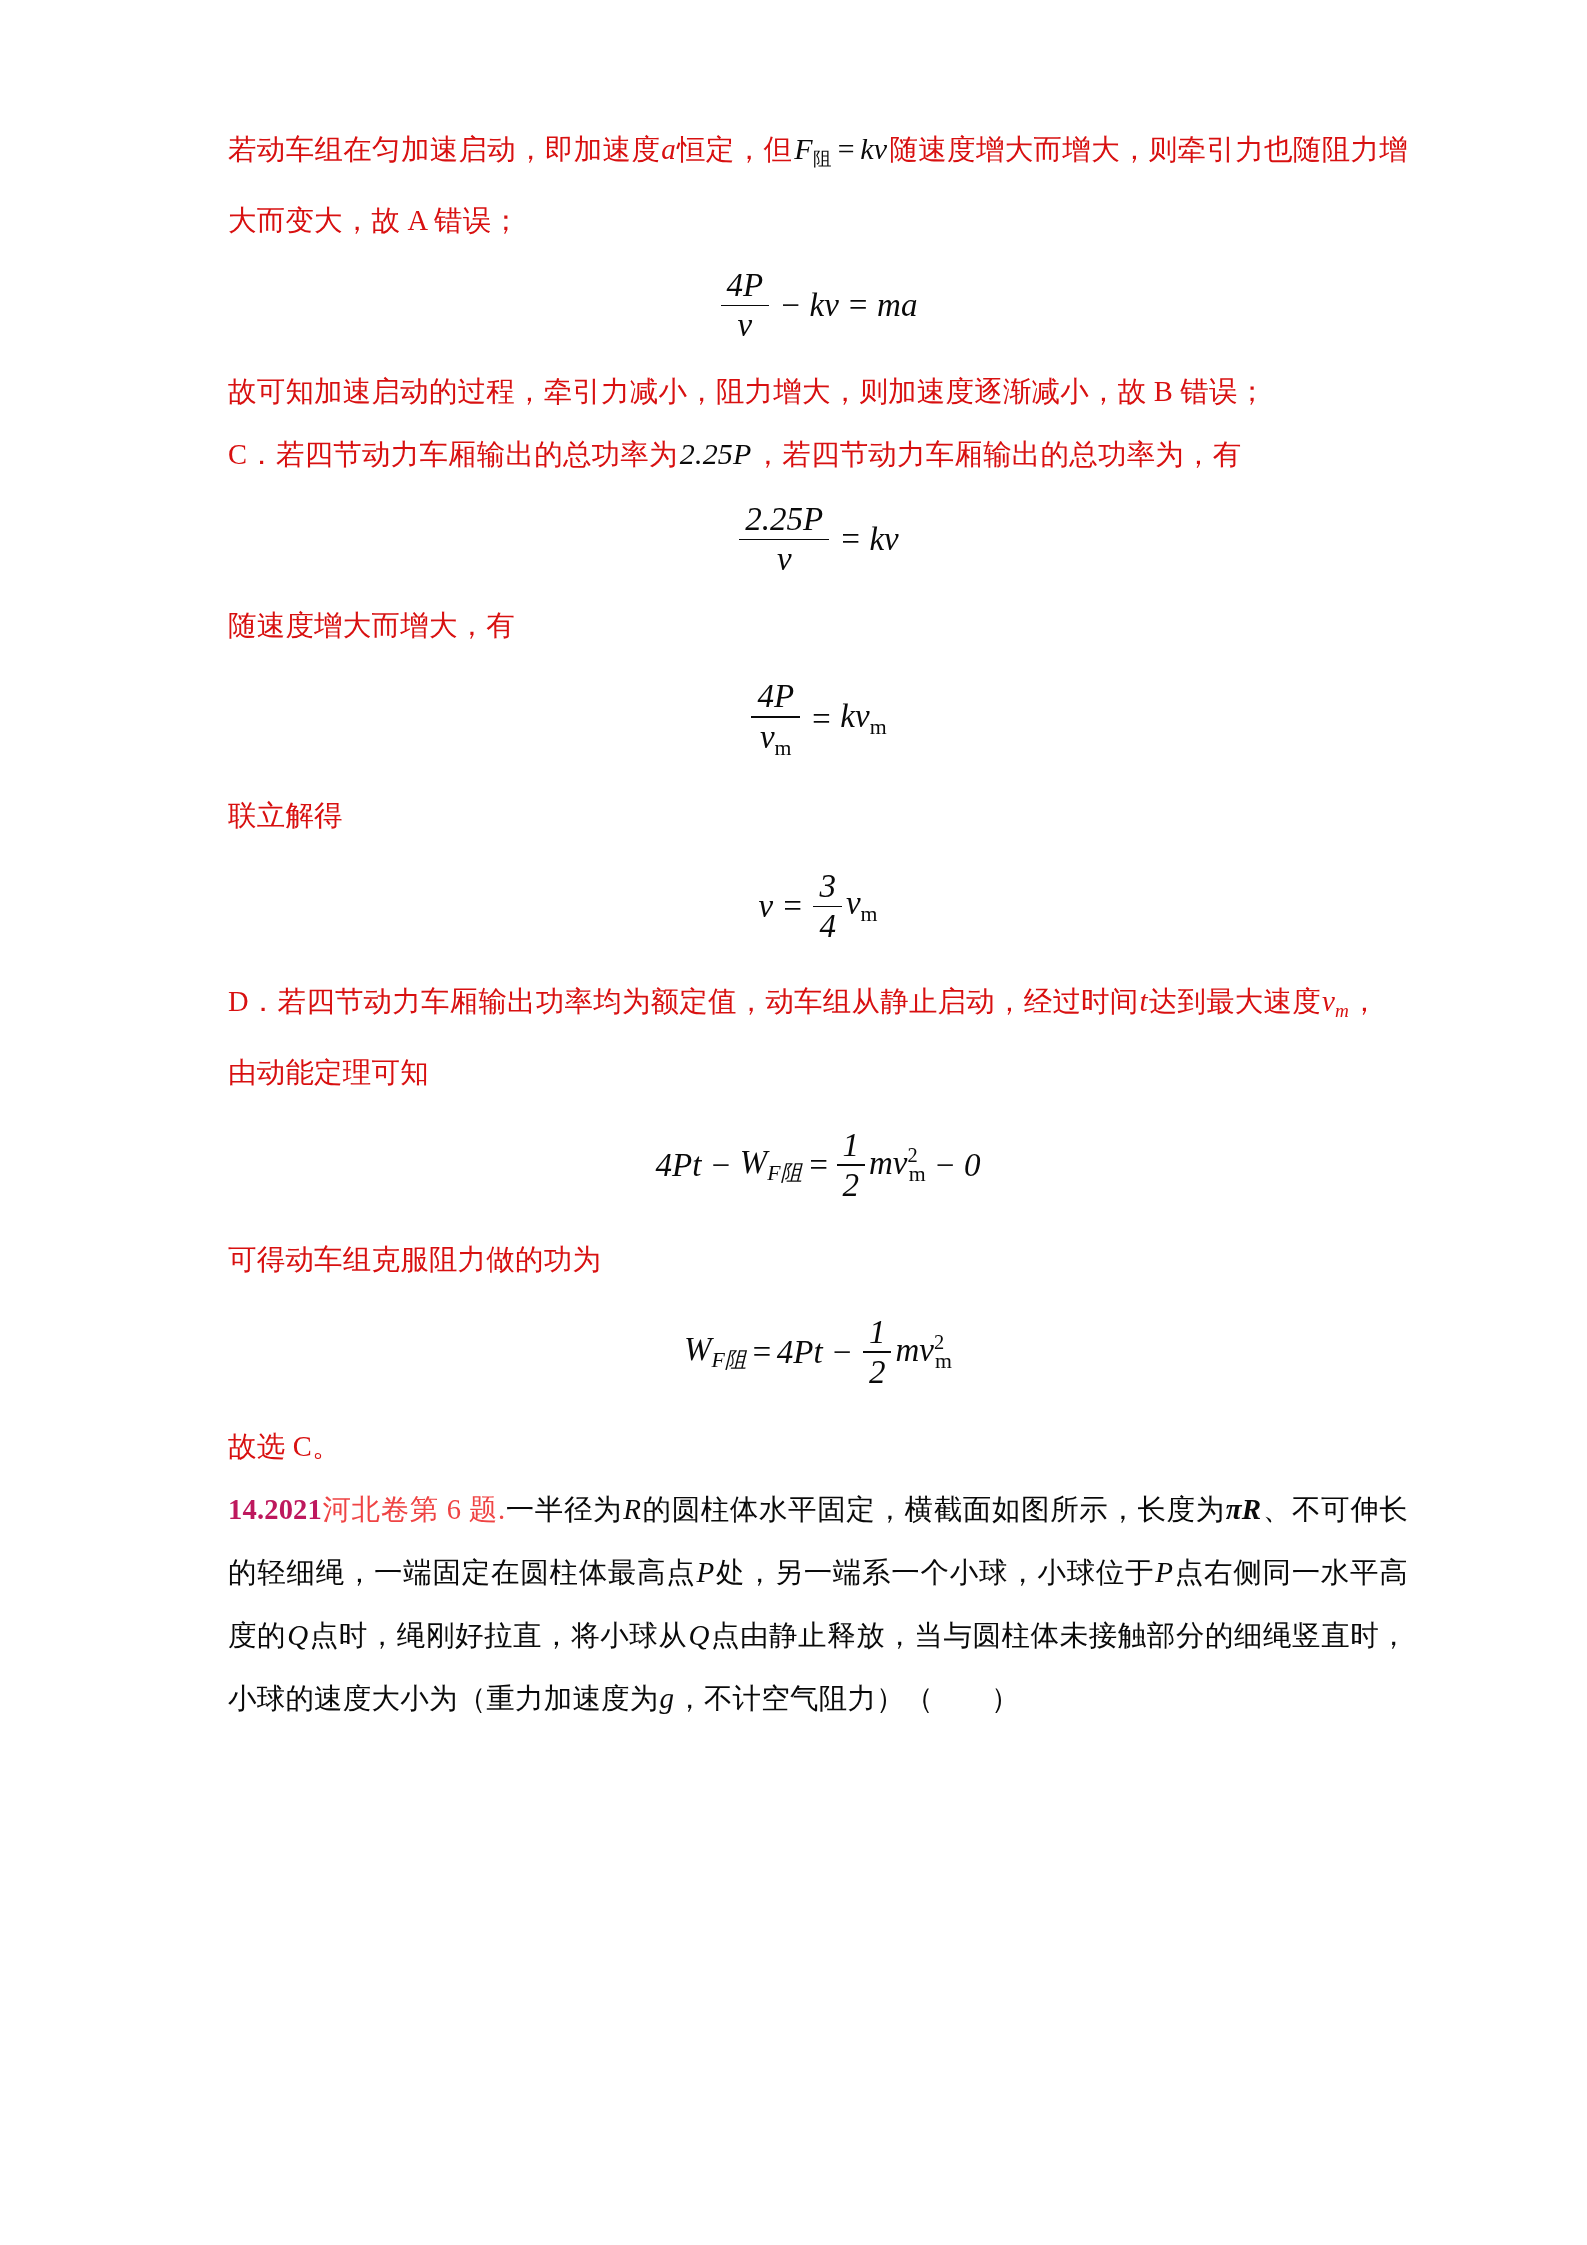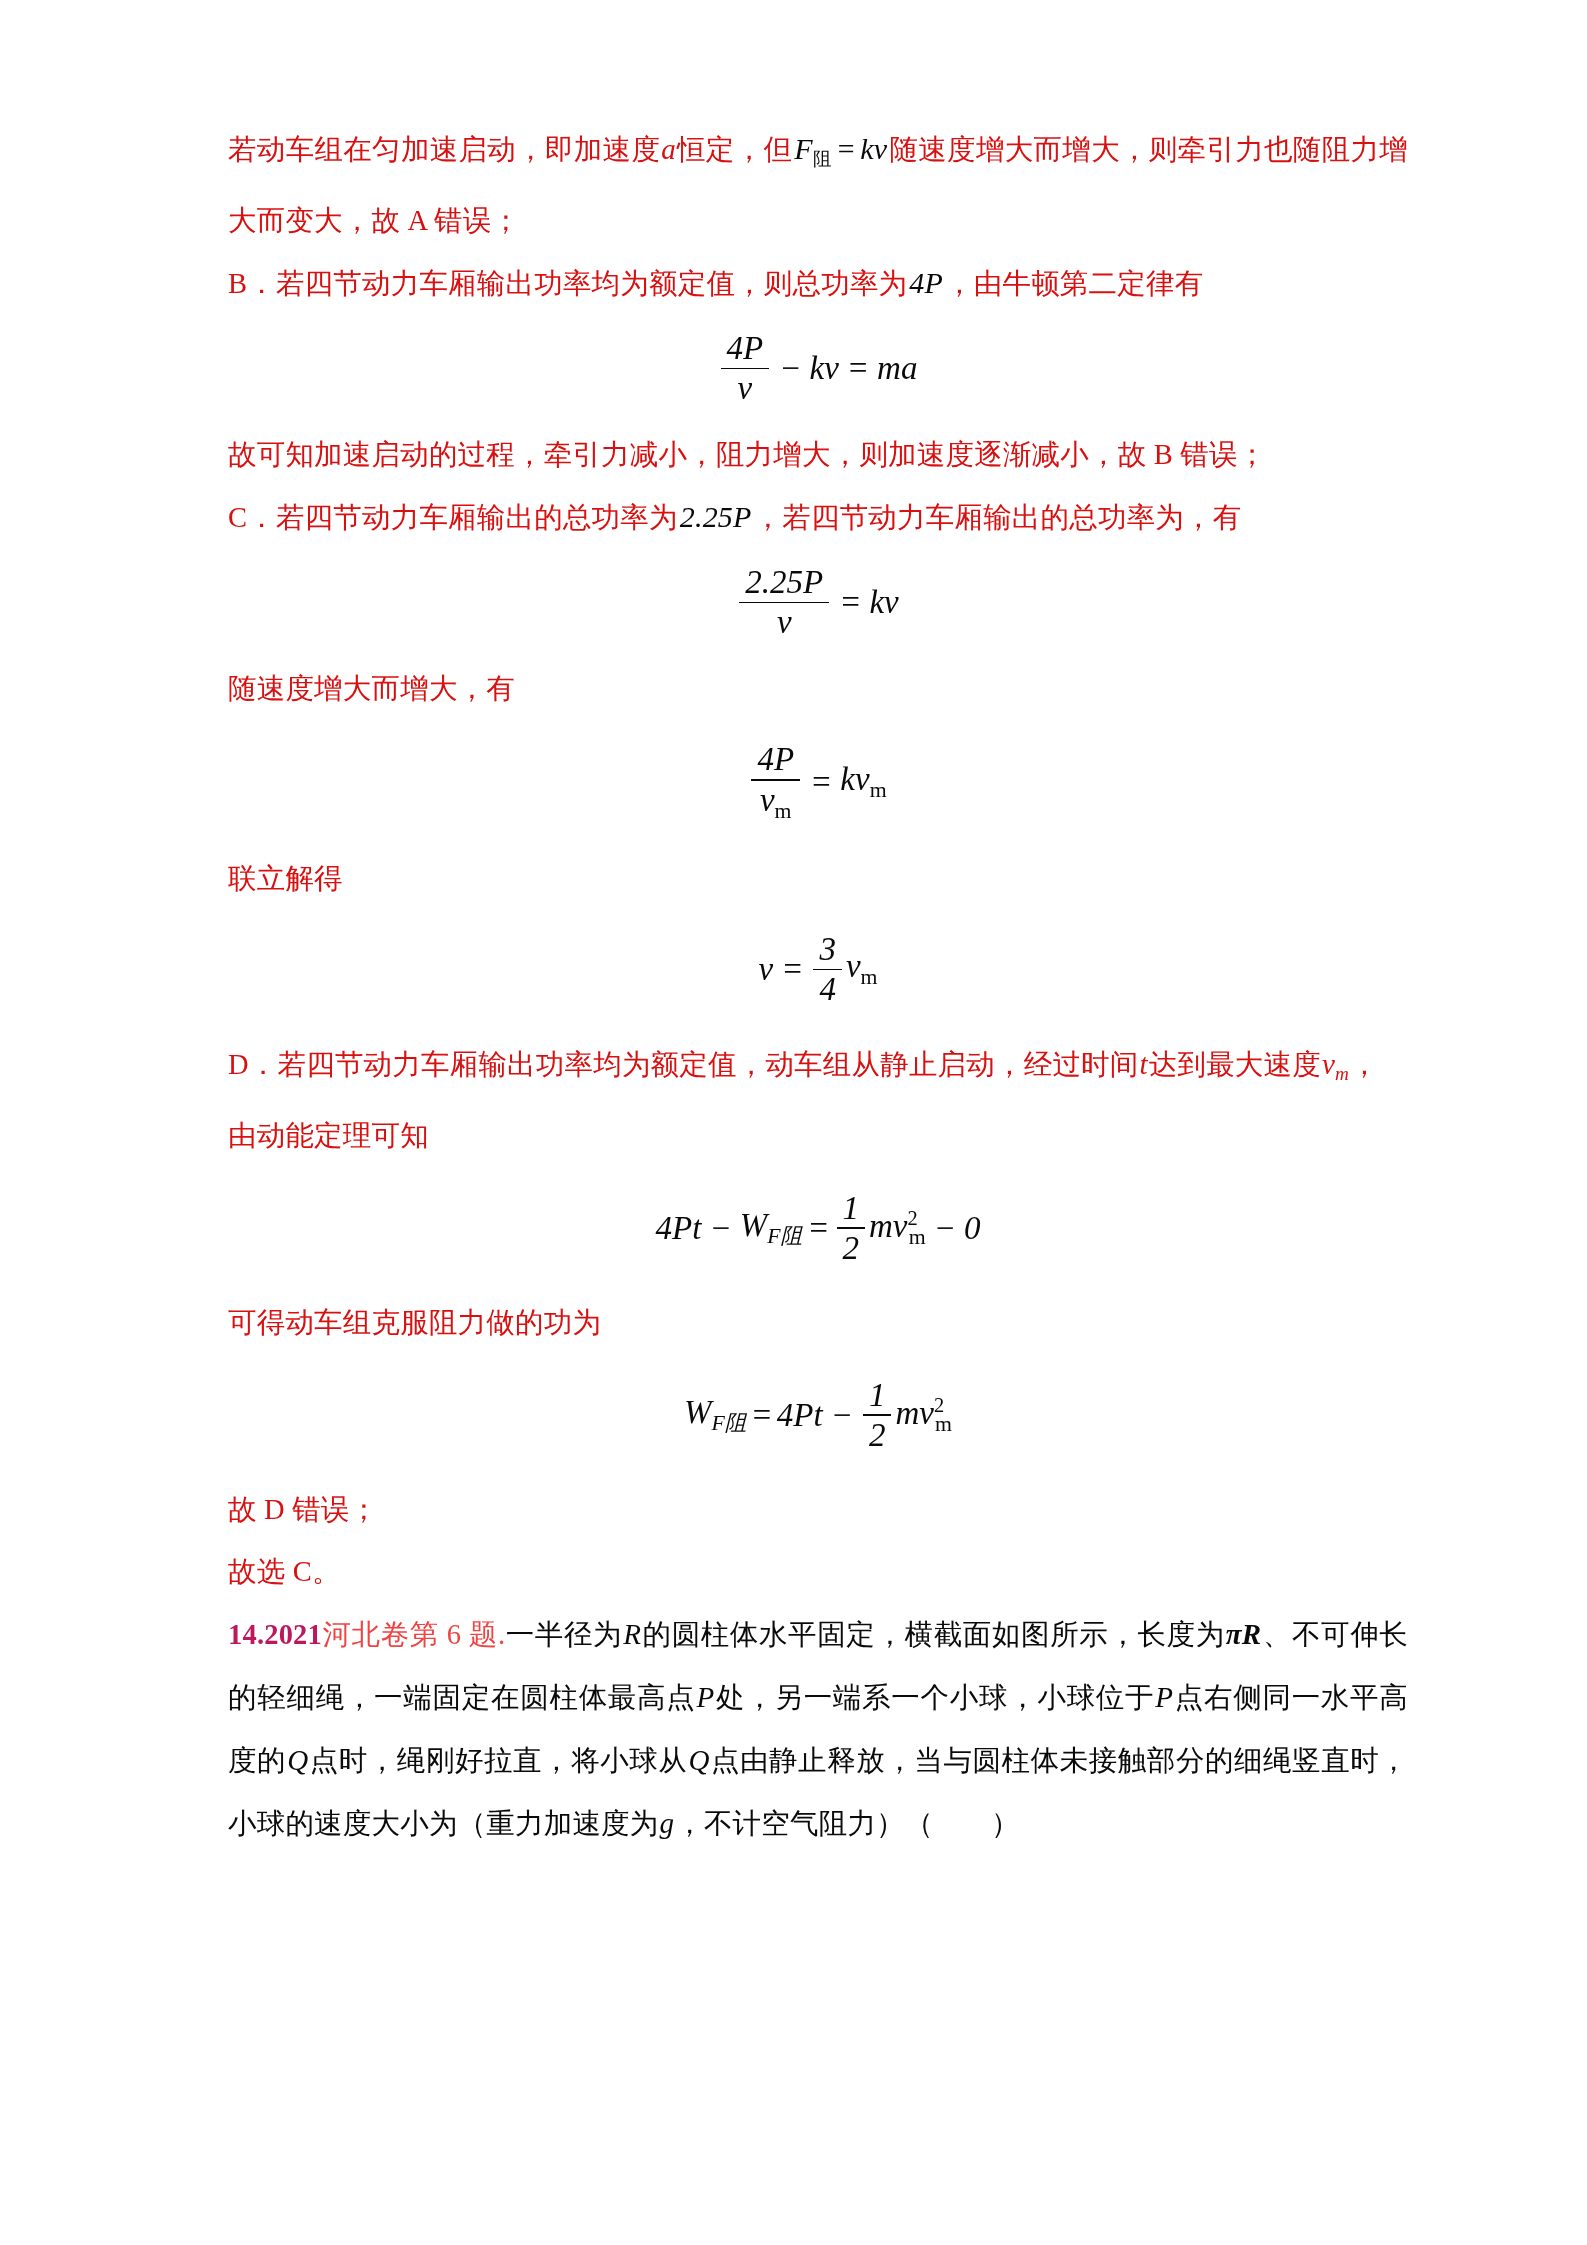--- a/index.html
+++ b/index.html
@@ -157,23 +157,20 @@
 </head>
 <body>
 
 <div class="page">
   <div class="body-col">
 
     <p class="para" style="margin-top:0;">
       <span>若动车组在匀加速启动，即加速度</span><span class="mi">a</span><span>恒定，但</span><span class="mi-blk nowrap"><span>F</span><span class="sub-cn">阻</span></span><span class="mn-blk">=</span><span class="mi-blk">kv</span><span>随速度增大而增大，则牵引力也随阻力增大而变大，故 A 错误；</span>
     </p>
 
-    <p class="para">
-      <span>B．</span><span>若四节动力车厢输出功率均为额定值，则总功率为</span><span class="mi-blk">4P</span><span>，由牛顿第二定律有</span>
-    </p>
 
     <div class="eq-wrap eq-row" style="margin:16px 0 18px 0;">
       <span class="eq">
         <span class="frac">
           <span class="num">4P</span>
           <span class="bar"></span>
           <span class="den">v</span>
         </span>
         <span class="op">−</span>
         <span class="tok">kv</span>
@@ -263,21 +260,20 @@
         <span class="op">−</span>
         <span class="frac small">
           <span class="num">1</span>
           <span class="bar"></span>
           <span class="den">2</span>
         </span>
         <span class="tok nowrap"><span>mv</span><span class="sup">2</span><span class="sub-up" style="margin-left:-9px;">m</span></span>
       </span>
     </div>
 
-    <p class="para">故 D 错误；</p>
 
     <p class="para">故选 C。</p>
 
     <p class="para black">
       <span class="qnum">14.2021</span><span class="qnum-cn">河北卷第 6 题.</span><span>一半径为</span><span class="mi">R</span><span>的圆柱体水平固定，横截面如图所示，长度为</span><span class="mi" style="font-weight:bold;">πR</span><span>、不可伸长的轻细绳，一端固定在圆柱体最高点</span><span class="mi">P</span><span>处，另一端系一个小球，小球位于</span><span class="mi">P</span><span>点右侧同一水平高度的</span><span class="mi">Q</span><span>点时，绳刚好拉直，将小球从</span><span class="mi">Q</span><span>点由静止释放，当与圆柱体未接触部分的细绳竖直时，小球的速度大小为（重力加速度为</span><span class="mi">g</span><span>，不计空气阻力）（　　）</span>
     </p>
 
   </div>
 </div>
 

